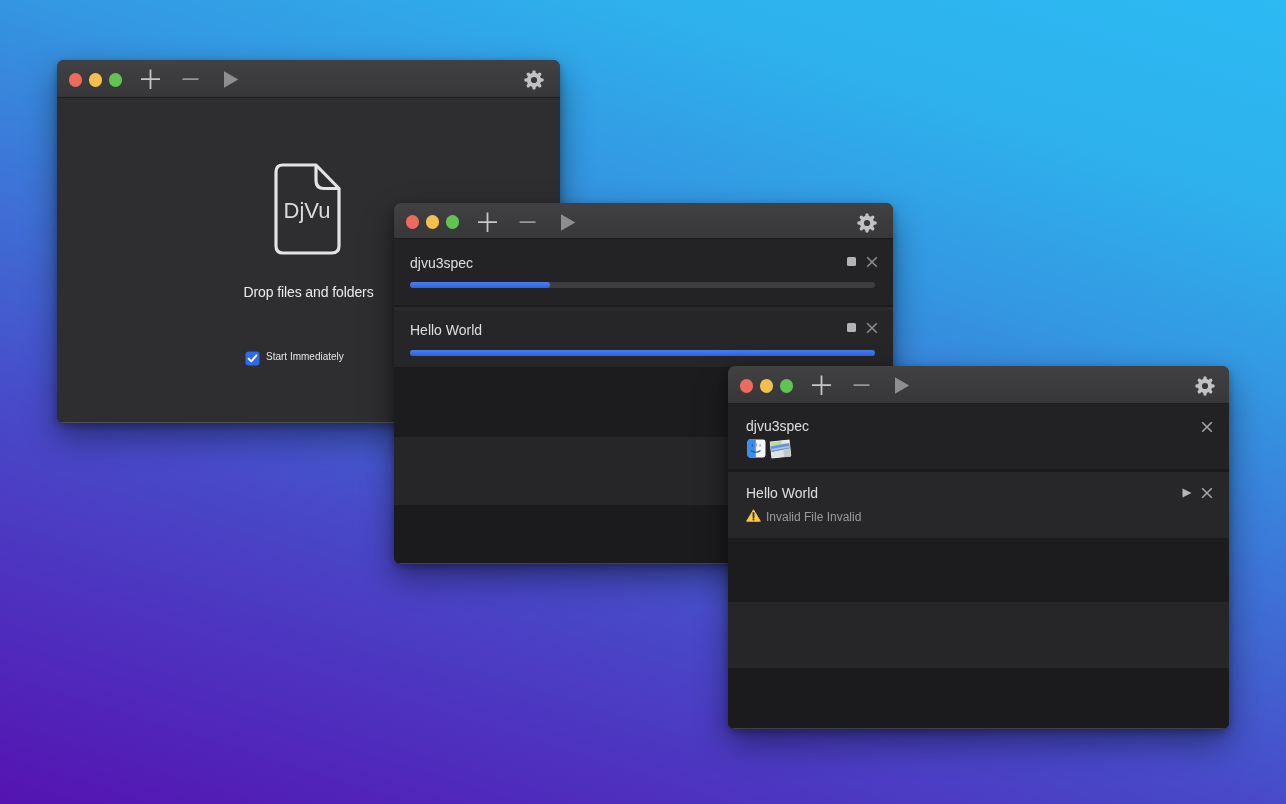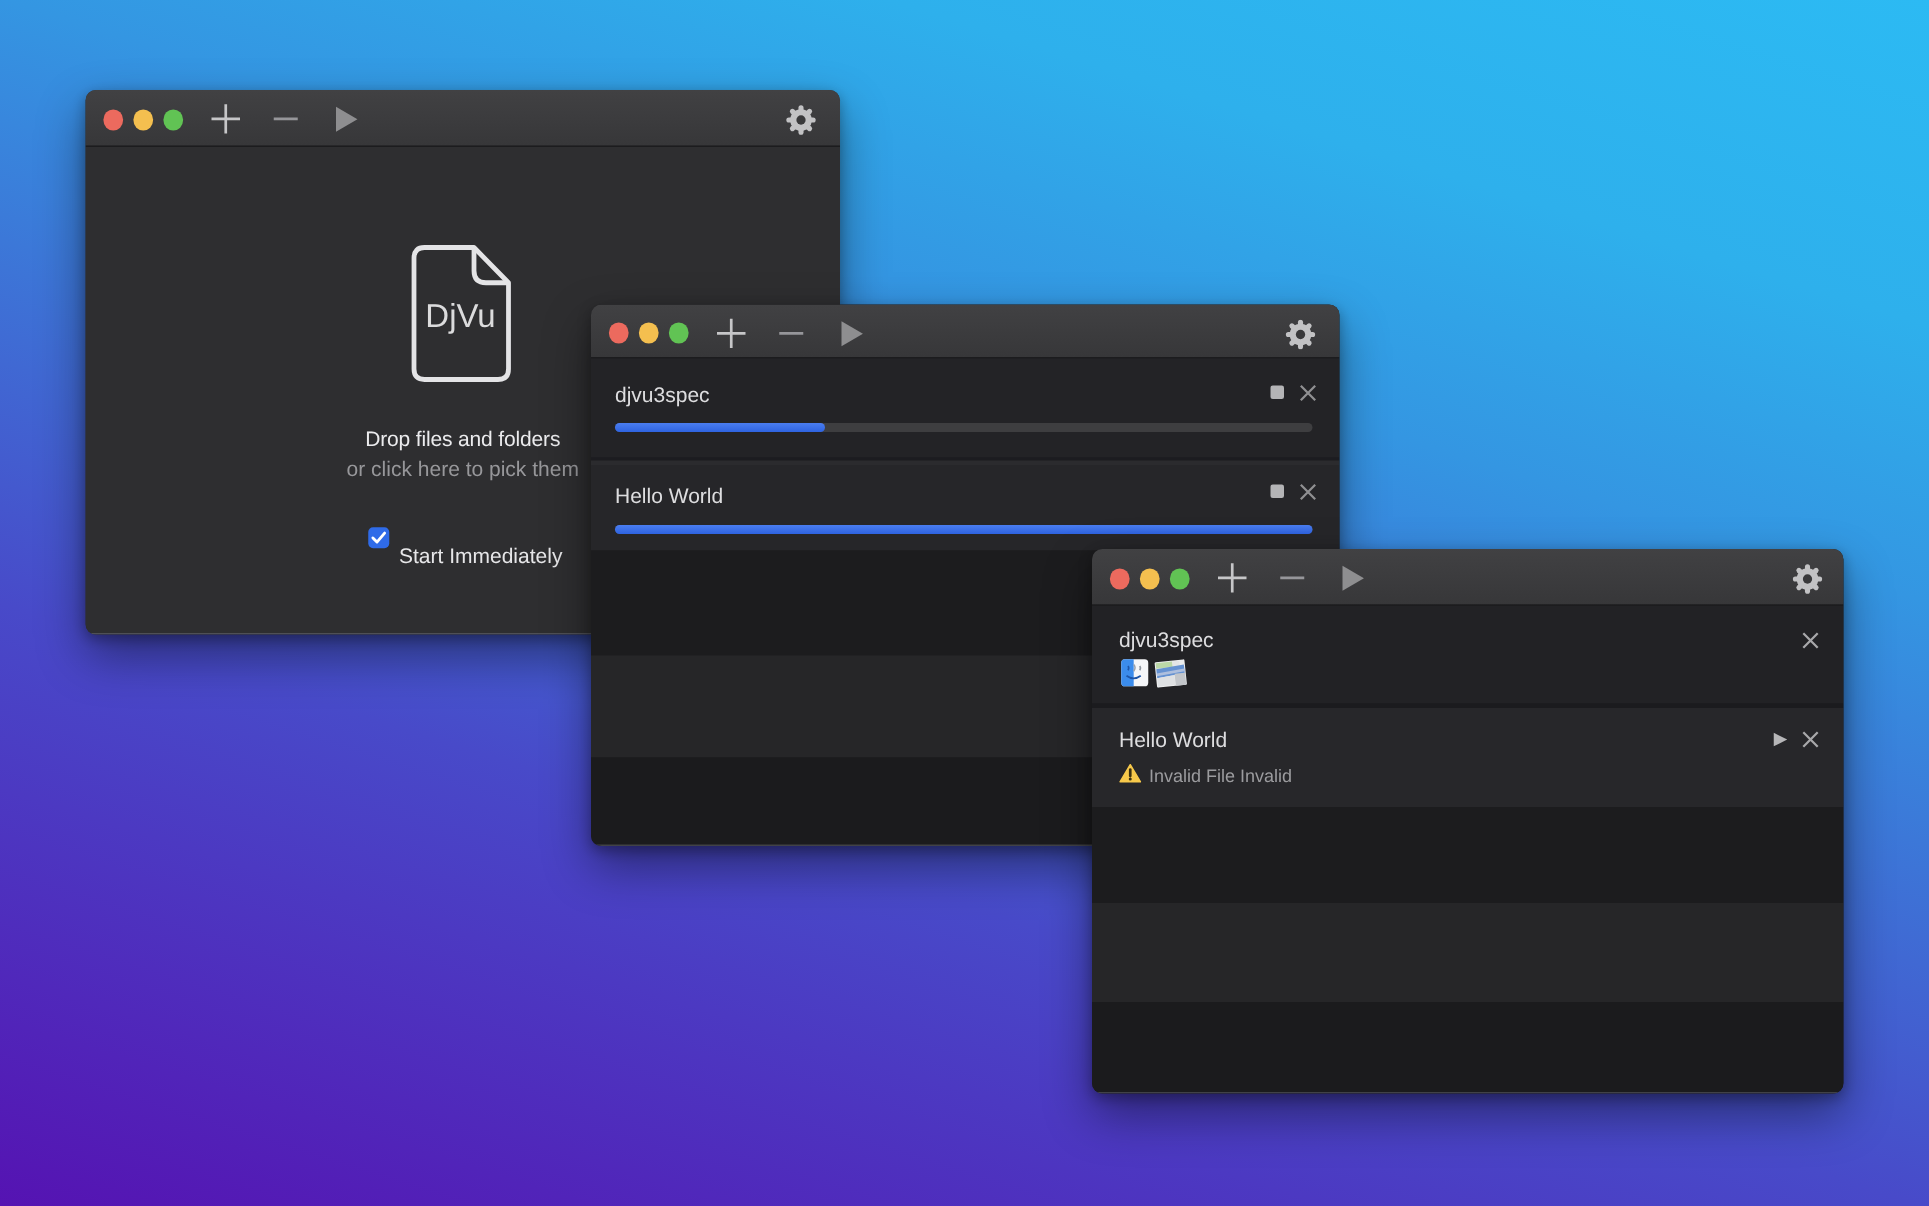--- a/index.html
+++ b/index.html
@@ -80,27 +80,26 @@
       <circle cx="10" cy="10" r="3.1" fill="#39393b"></circle>
     </svg>
   </div>
   <div class="body">
     <svg style="position:absolute;left:217px;top:65px" width="67" height="92" viewBox="0 0 67 92">
       <path d="M9 2 H42 L65 25.5 V83 Q65 90 58 90 H9 Q2 90 2 83 V9 Q2 2 9 2 Z" fill="none" stroke="#e4e4e6" stroke-width="3.2" stroke-linejoin="round"></path>
       <path d="M42 2 V17.5 Q42 25.5 50 25.5 H65" fill="none" stroke="#e4e4e6" stroke-width="3.2" stroke-linejoin="round"></path>
       <text x="33" y="55" text-anchor="middle" font-family="Liberation Sans,sans-serif" font-size="22" fill="#dededf" fill-opacity="0.99">DjVu</text>
     </svg>
     <div class="dropb">Drop files and folders</div>
-    <div class="dropg">or click here to pick them</div>
     <div class="startrow">
       <svg style="position:absolute;left:188px;top:0" width="15" height="15" viewBox="0 0 15 15">
         <rect x="0.5" y="0.5" width="14" height="14" rx="3.2" fill="#2f6be8"></rect>
         <path d="M3.6 7.6 L6.3 10.4 L11.4 4.4" fill="none" stroke="#fff" stroke-width="1.9" stroke-linecap="round" stroke-linejoin="round"></path>
       </svg>
-      <span style="position:absolute;left:209px;top:11px;font-size:14px;color:rgba(233,233,235,.99);">Start Immediately</span>
+      <span style="position:absolute;left:209px;top:0px;font-size:10px;color:rgba(233,233,235,.99);">Start Immediately</span>
     </div>
   </div>
 </div>
 
 <div class="win" id="w2">
   <div class="tbar">
     <span class="dot dr"></span>
       <span class="dot dy"></span>
       <span class="dot dg"></span>
     <svg class="ticon" style="left:83px" width="21" height="38">

